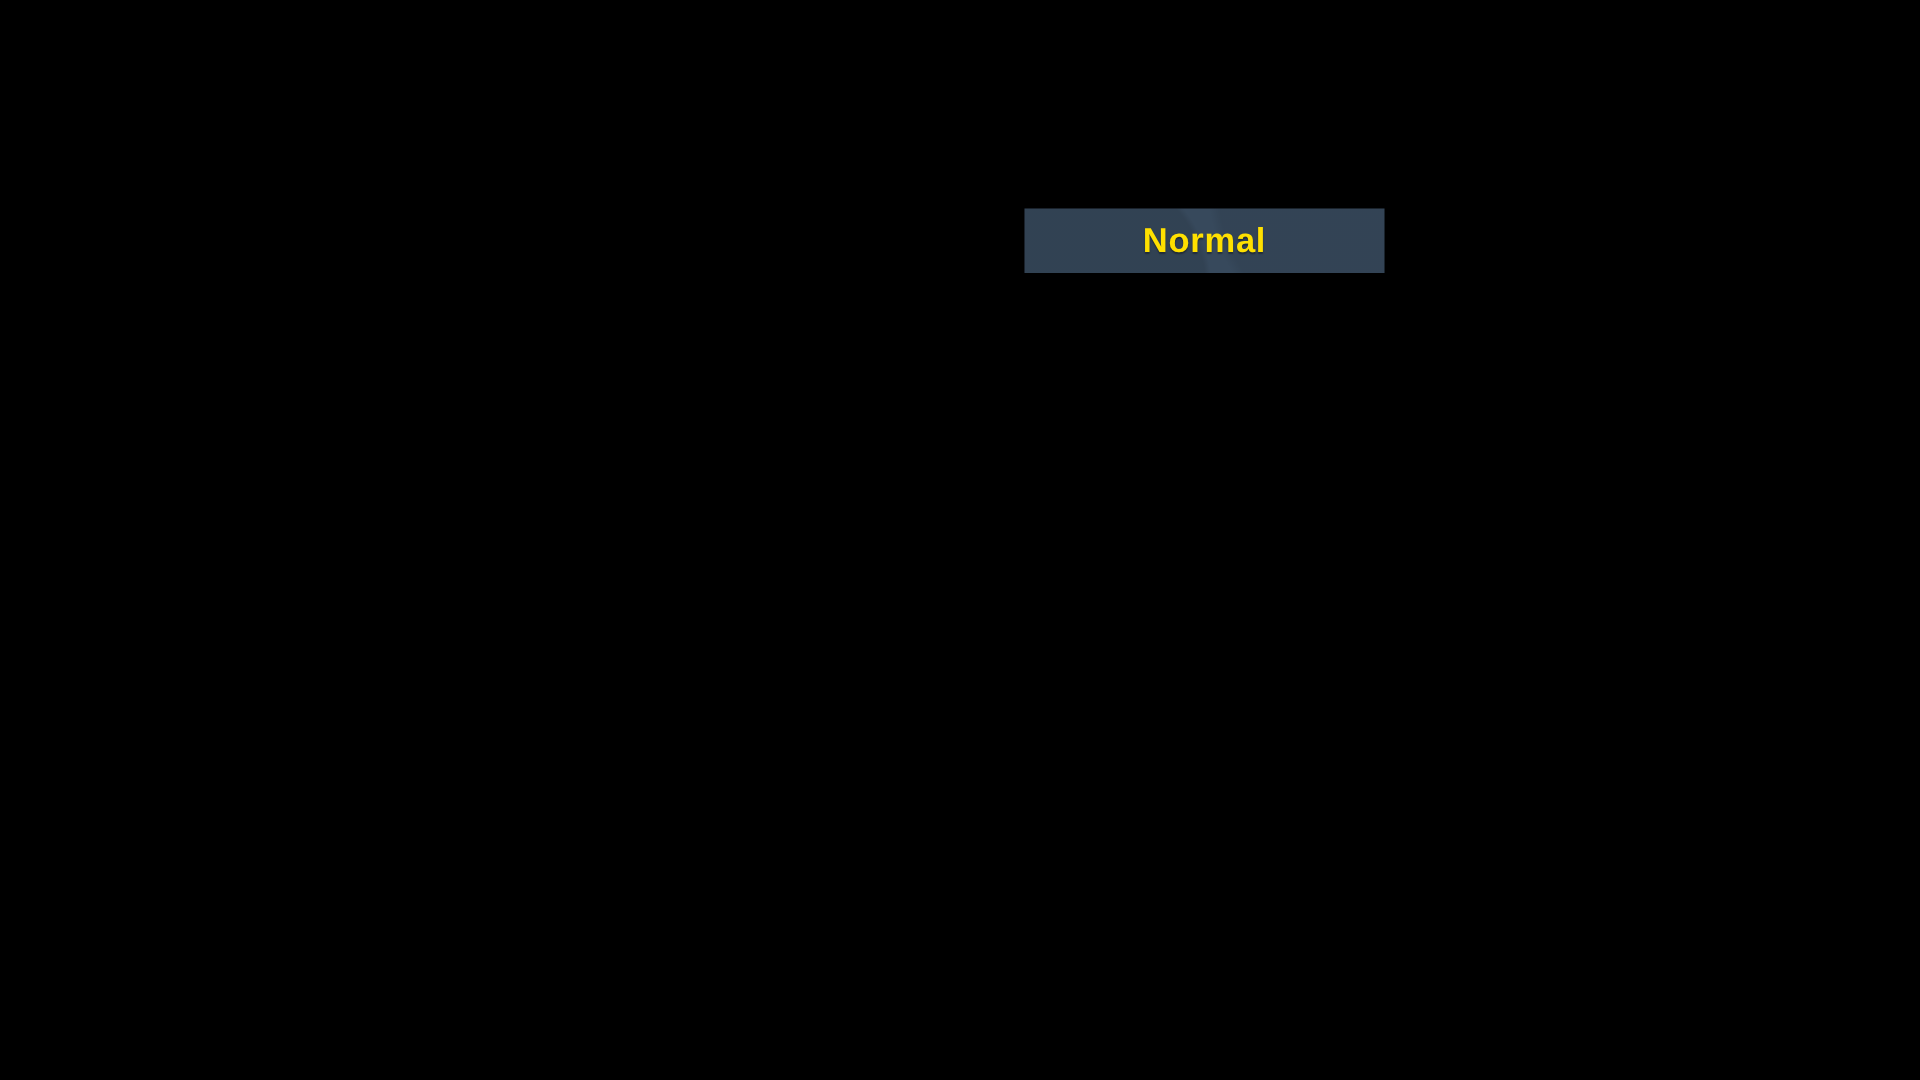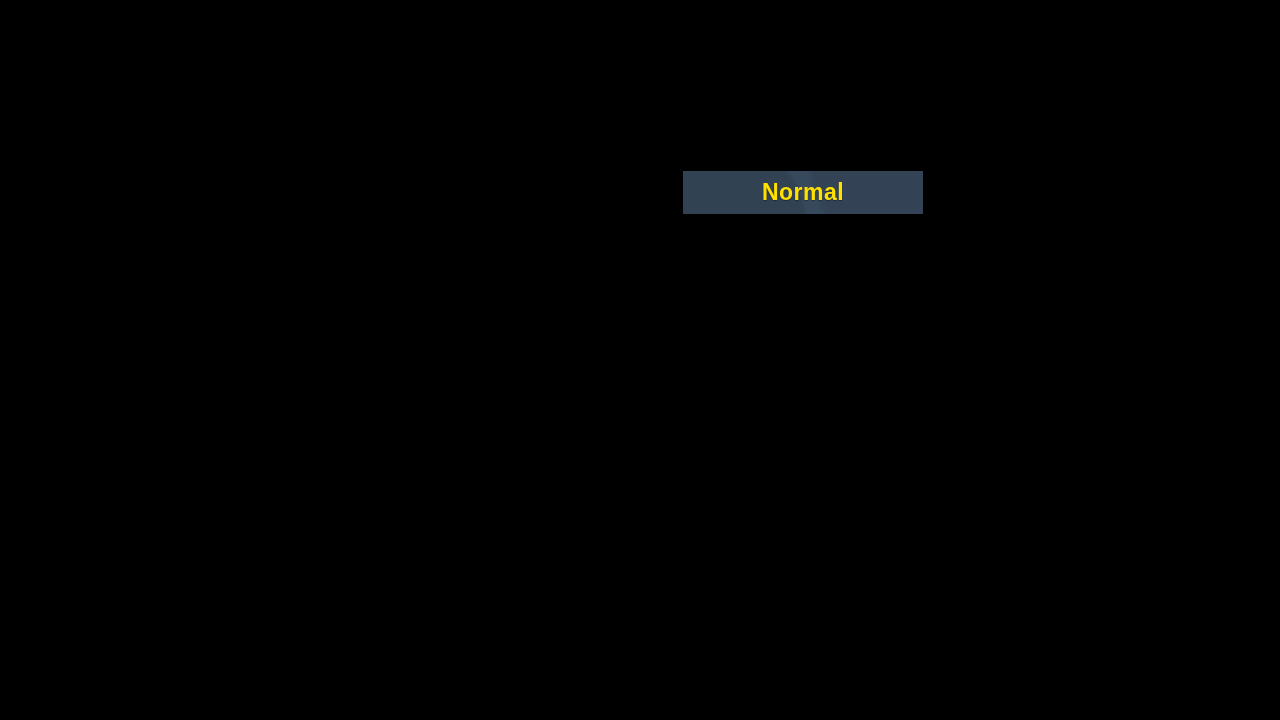--- a/index.html
+++ b/index.html
@@ -7,21 +7,20 @@
     padding: 0;
     width: 1280px;
     height: 720px;
     overflow: hidden;
     font-family: "Liberation Sans", "DejaVu Sans", sans-serif;
   }
   .screen {
     position: relative;
     width: 1280px;
     height: 623px;
-    margin-top: 32px;
   }
   .menu-button {
     position: absolute;
     left: 683px;
     top: 139px;
     width: 240px;
     height: 43px;
     display: flex;
     align-items: center;
     justify-content: center;

